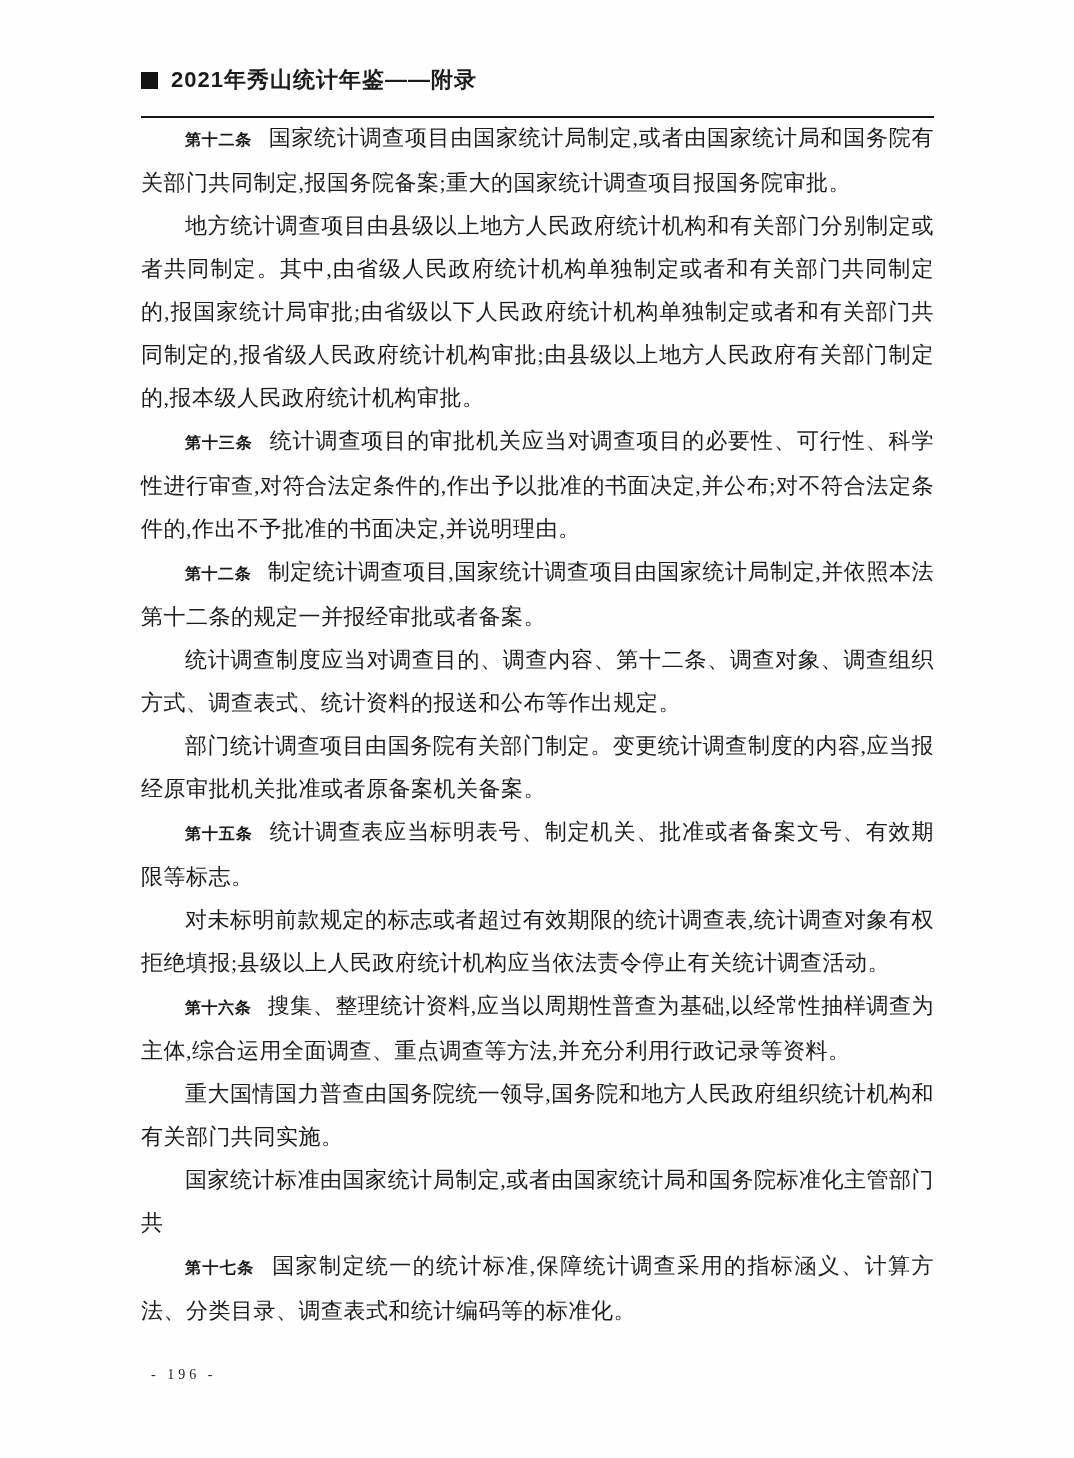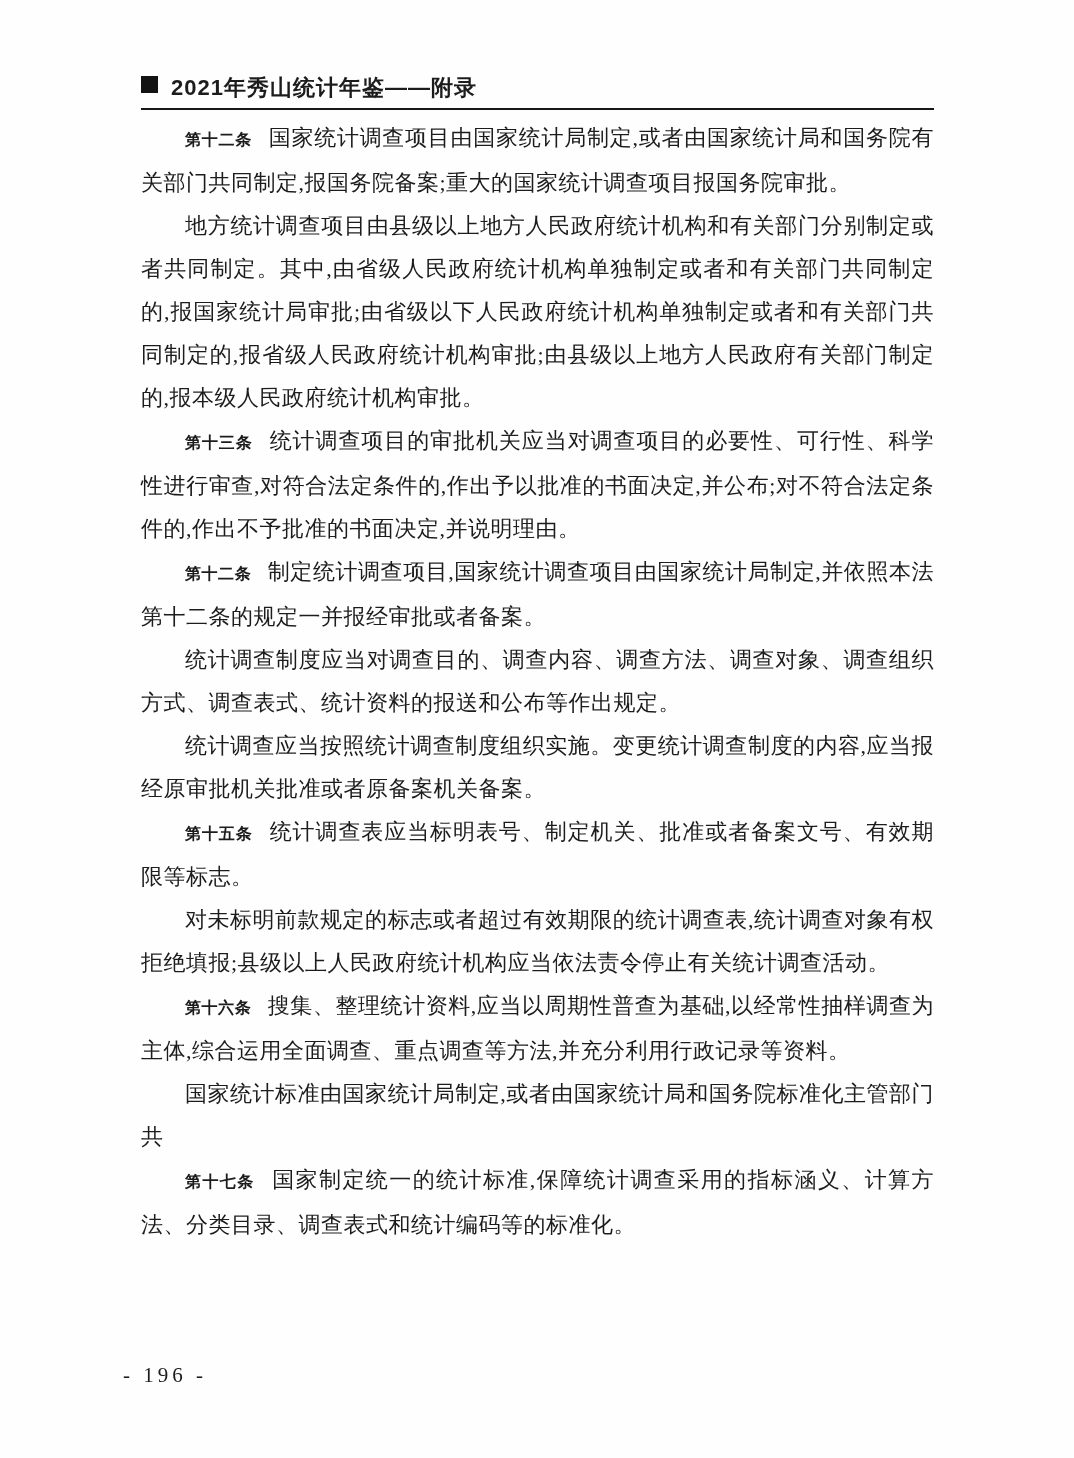--- a/index.html
+++ b/index.html
@@ -14,26 +14,26 @@
     margin: 0 auto;
     background: #fefefe;
     color: #1c1c1c;
     font-family: "Liberation Serif", "DejaVu Serif", serif;
     overflow: hidden;
   }
   
   .running-head {
     position: absolute;
     left: 141px;
-    top: 76px;
+    top: 68px;
     width: 793px;
-    padding-bottom: 8px;
+    padding-bottom: 24px;
     border-bottom: 2.5px solid #171717;
     display: flex;
-    align-items: flex-start;
+    align-items: center;
     font-family: "Liberation Sans", "DejaVu Sans", sans-serif;
   }
   .head-square {
     display: inline-block;
     width: 17px;
     height: 17px;
     background: #131313;
     margin-right: 13px;
     flex: 0 0 auto;
   }
@@ -62,47 +62,48 @@
   .term {
     font-weight: 700;
     font-family: "Liberation Sans", "DejaVu Sans", sans-serif;
     font-size: 16px;
   }
   .term:empty { display: none; }
   .term::after { content: "\2003"; font-weight: 400; } 
   
   .page-footer {
     position: absolute;
-    left: 123px;
+    left: 151px;
     top: 1362px;
-    font-size: 21px;
+    font-size: 14px;
     line-height: 26px;
     letter-spacing: 4px;
     color: #1c1c1c;
   }
 </style>
 </head>
 <body>
 
 <div class="page">
 
   <div class="running-head">
     <span class="head-square"></span>
     <span class="head-title">2021年秀山统计年鉴——附录</span>
   </div>
 
   <div class="doc-body">
     <p class="para"><b class="term">第十二条</b><span>国家统计调查项目由国家统计局制定,或者由国家统计局和国务院有关部门共同制定,报国务院备案;重大的国家统计调查项目报国务院审批。</span></p>
     <p class="para"><span>地方统计调查项目由县级以上地方人民政府统计机构和有关部门分别制定或者共同制定。其中,由省级人民政府统计机构单独制定或者和有关部门共同制定的,报国家统计局审批;由省级以下人民政府统计机构单独制定或者和有关部门共同制定的,报省级人民政府统计机构审批;由县级以上地方人民政府有关部门制定的,报本级人民政府统计机构审批。</span></p>
     <p class="para"><b class="term">第十三条</b><span>统计调查项目的审批机关应当对调查项目的必要性、可行性、科学性进行审查,对符合法定条件的,作出予以批准的书面决定,并公布;对不符合法定条件的,作出不予批准的书面决定,并说明理由。</span></p>
     <p class="para"><b class="term">第十二条</b><span>制定统计调查项目,国家统计调查项目由国家统计局制定,并依照本法第十二条的规定一并报经审批或者备案。</span></p>
-    <p class="para"><span>统计调查制度应当对调查目的、调查内容、调查方法、调查对象、调查组织方式、调查表式、统计资料的报送和公布等作出规定。</span></p>
-    <p class="para"><span>统计调查应当按照统计调查制度组织实施。变更统计调查制度的内容,应当报经原审批机关批准或者原备案机关备案。</span></p>
+    <p class="para"><span>统计调查制度应当对调查目的、调查内容、第十二条、调查对象、调查组织方式、调查表式、统计资料的报送和公布等作出规定。</span></p>
+    <p class="para"><span>部门统计调查项目由国务院有关部门制定。变更统计调查制度的内容,应当报经原审批机关批准或者原备案机关备案。</span></p>
     <p class="para"><b class="term">第十五条</b><span>统计调查表应当标明表号、制定机关、批准或者备案文号、有效期限等标志。</span></p>
     <p class="para"><span>对未标明前款规定的标志或者超过有效期限的统计调查表,统计调查对象有权拒绝填报;县级以上人民政府统计机构应当依法责令停止有关统计调查活动。</span></p>
     <p class="para"><b class="term">第十六条</b><span>搜集、整理统计资料,应当以周期性普查为基础,以经常性抽样调查为主体,综合运用全面调查、重点调查等方法,并充分利用行政记录等资料。</span></p>
+    <p class="para"><span>重大国情国力普查由国务院统一领导,国务院和地方人民政府组织统计机构和有关部门共同实施。</span></p>
     <p class="para"><span>国家统计标准由国家统计局制定,或者由国家统计局和国务院标准化主管部门共</span></p>
     <p class="para"><b class="term">第十七条</b><span>国家制定统一的统计标准,保障统计调查采用的指标涵义、计算方法、分类目录、调查表式和统计编码等的标准化。</span></p>
   </div>
 
   <div class="page-footer">- 196 -</div>
 
 </div>
 
 </body></html>

